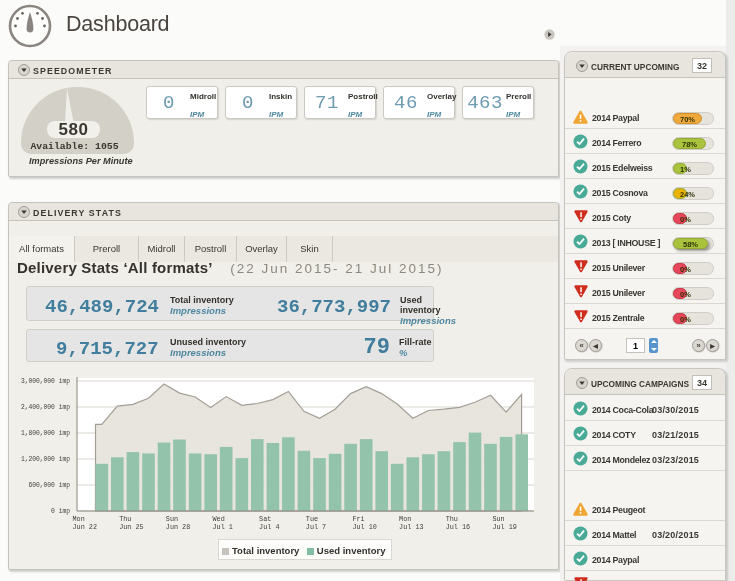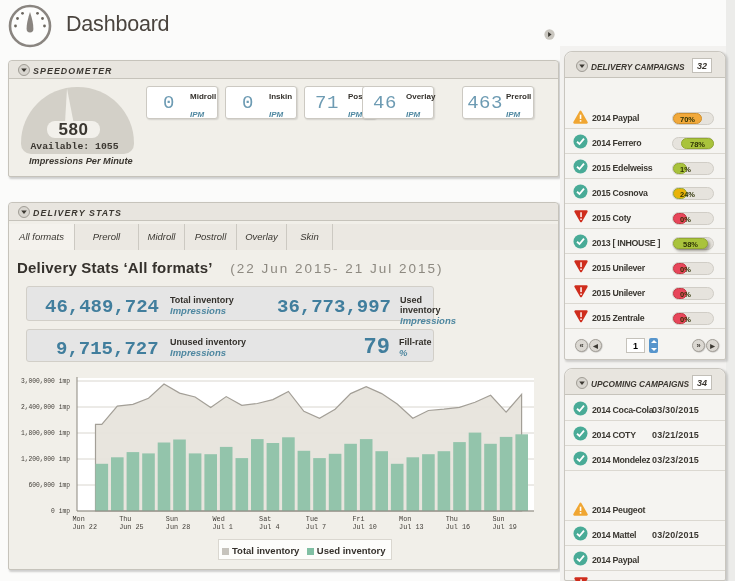--- a/index.html
+++ b/index.html
@@ -1,33 +1,33 @@
 <!DOCTYPE html>
 <html><head><meta charset="utf-8"><style>
 * { margin:0; padding:0; box-sizing:border-box; }
 html,body { width:735px; height:581px; background:#fbfbfa; font-family:"Liberation Sans",sans-serif; position:relative; overflow:hidden; }
 .abs { position:absolute; }
 #rightedge { position:absolute; right:0; top:0; width:9px; height:581px; background:#ececea; }
 #title { position:absolute; left:66px; top:12px; font-size:21.5px; color:#4a443e; letter-spacing:-0.2px; }
 .panel { position:absolute; background:#f1efe9; border:1px solid #c6c3bb; border-radius:4px 4px 2px 2px; box-shadow:1.5px 1.5px 2px rgba(0,0,0,0.18); }
-.phead { position:absolute; left:0; top:0; right:0; height:18px; background:#e8e5df; border-bottom:1px solid #c6c3bb; border-radius:4px 4px 0 0;font-style:italic; }
+.phead { position:absolute; left:0; top:0; right:0; height:18px; background:#e8e5df; border-bottom:1px solid #c6c3bb; border-radius:4px 4px 0 0; }
 .phead .tog { position:absolute; left:9px; top:3px; }
 .phead .pt1 { position:absolute; left:24px; top:5px; font-size:8.8px; font-weight:bold; color:#3b3731; letter-spacing:1.1px; }
 .spanel .pt1 { left:26px !important; top:10px !important; font-size:8.3px !important; letter-spacing:0px !important; }
 .cnt { position:absolute; right:4px; top:2px; width:22px; height:14px; background:#fff; border:1px solid #c2bfb8; font-size:9px; font-weight:bold; color:#3b3731; text-align:center; line-height:13px; }
 #dome { position:absolute; left:21px; top:87px; width:113px; height:67px; background:#d3d0c8; border-radius:56px 56px 10px 10px; }
 #g580 { position:absolute; left:47px; top:121px; width:53px; height:17px; background:#f2f0eb; border-radius:8px; text-align:center; font-size:17px; font-weight:bold; color:#3a3630; line-height:17px; letter-spacing:0.5px; }
 #gav { position:absolute; left:18px; top:141px; width:113px; text-align:center; font-size:9.8px; font-weight:bold; color:#3b3731;font-family:Liberation Mono, monospace; }
 #gipm { position:absolute; left:29px; top:156px; width:90px; text-align:center; font-size:9.2px; font-style:italic; font-weight:bold; color:#3b3731; white-space:nowrap; }
 .ipm { position:absolute; top:86px; width:72px; height:33px; background:#fff; border:1px solid #ccc9c2; border-radius:3px; box-shadow:1px 1px 1.5px rgba(0,0,0,0.12); }
 .ipmn { position:absolute; left:0; top:0; width:44px; height:33px; text-align:center; line-height:33px; font-family:"Liberation Mono",monospace; font-size:19px; color:#6d9bb3; letter-spacing:0.5px; }
 .ipml { position:absolute; left:43px; top:5px; text-align:left; }
 .ipml b { display:block; font-size:8px; color:#33302b; }
 .ipml i { display:block; font-size:8px; font-weight:bold; color:#4e87a0; margin-top:9px; }
-#tabbar { position:absolute; left:8px; top:224px; width:551px; height:26px; background:#ebe8e2; border-left:1px solid #c6c3bb; border-right:1px solid #c6c3bb;font-style:italic; }
+#tabbar { position:absolute; left:8px; top:236px; width:551px; height:26px; background:#ebe8e2; border-left:1px solid #c6c3bb; border-right:1px solid #c6c3bb; }
 .tab { display:inline-block; height:26px; line-height:26px; text-align:center; font-size:9.5px; color:#3a3731; border-right:1px solid #ccc9c2; vertical-align:top; }
 .tab.act { background:#f4f2ed; }
 #dtitle { position:absolute; left:17px; top:259px; font-size:15px; font-weight:bold; color:#35312c; letter-spacing:0.2px; }
 #ddate { font-size:13.5px; font-weight:normal; color:#8d8980; letter-spacing:2px; }
 .srow { position:absolute; left:26px; width:408px; background:#e5e5e5; border:1px solid #d2cfc8; border-radius:3px; }
 .snum { position:absolute; font-family:"Liberation Mono",monospace; font-weight:bold; color:#417e9d; text-align:right; }
 .slab { position:absolute; }
 .slab b { display:block; font-size:9px; color:#33302b; }
 .slab i { display:block; font-size:9.5px; font-weight:bold; font-style:italic; color:#4e87a0; }
 #legend { position:absolute; left:218px; top:539px; width:174px; height:21px; background:#fdfdfb; border:1px solid #dad7d0; white-space:nowrap; line-height:19px; }
@@ -100,21 +100,21 @@
       <i>IPM</i>
     </span>
   </div>
 <div class="ipm" style="left:304px">
     <span class="ipmn">71</span>
     <span class="ipml">
       <b>Postroll</b>
       <i>IPM</i>
     </span>
   </div>
-<div class="ipm" style="left:362px">
+<div class="ipm" style="left:383px">
     <span class="ipmn">46</span>
     <span class="ipml">
       <b>Overlay</b>
       <i>IPM</i>
     </span>
   </div>
 <div class="ipm" style="left:462px">
     <span class="ipmn">463</span>
     <span class="ipml">
       <b>Preroll</b>
@@ -227,21 +227,21 @@
   <span class="sq" style="background:#80bfa3"></span><span class="lt">Used inventory</span>
 </div>
 <div id="sidebar"></div>
 <div id="rightedge"></div>
 <div class="spanel" style="top:51px;height:309px">
   <div class="phead">
       <svg class="tog" width="12" height="12" viewBox="0 0 12 12">
         <circle cx="6" cy="6" r="5.5" fill="#d8d5cf" stroke="#8f8b84" stroke-width="0.8"></circle>
         <path d="M3.2 4.6 L8.8 4.6 L6 8 Z" fill="#3c3933"></path>
       </svg>
-      <span class="pt1">DELIVERY CAMPAIGNS</span>
+      <span class="pt1">CURRENT UPCOMING</span>
       <span class="cnt">32</span>
     </div>
 <div class="crow" style="top:52px">
       <svg class="ic" width="15" height="14" viewBox="0 0 16 15" style="margin-top:1px">
         <path d="M8 1.8 L14.6 13.4 L1.4 13.4 Z" fill="#f0a632" stroke="#f0a632" stroke-width="2.4" stroke-linejoin="round"></path>
         <rect x="7.2" y="5" width="1.7" height="4.6" fill="#fff"></rect>
         <rect x="7.2" y="10.8" width="1.7" height="1.7" fill="#fff"></rect>
       </svg>
       <span class="cname">2014 Paypal</span>
       <span class="pill">
@@ -250,21 +250,21 @@
         </span>
       </span>
     </div>
 <div class="crow" style="top:77px">
       <svg class="ic" width="15" height="15" viewBox="0 0 15 15">
         <circle cx="7.5" cy="7.5" r="7" fill="#49ab97"></circle>
         <path d="M4 7.8 L6.5 10 L11 4.6" stroke="#fff" stroke-width="1.8" fill="none"></path>
       </svg>
       <span class="cname">2014 Ferrero</span>
       <span class="pill">
-        <span class="pf" style="width:33px;background:#a9c33c;border:1px solid #93a933;margin-left:8px;">
+        <span class="pf" style="width:33px;background:#a9c33c;border:1px solid #93a933;">
           <span class="pt">78%</span>
         </span>
       </span>
     </div>
 <div class="crow" style="top:102px">
       <svg class="ic" width="15" height="15" viewBox="0 0 15 15">
         <circle cx="7.5" cy="7.5" r="7" fill="#49ab97"></circle>
         <path d="M4 7.8 L6.5 10 L11 4.6" stroke="#fff" stroke-width="1.8" fill="none"></path>
       </svg>
       <span class="cname">2015 Edelweiss</span>

